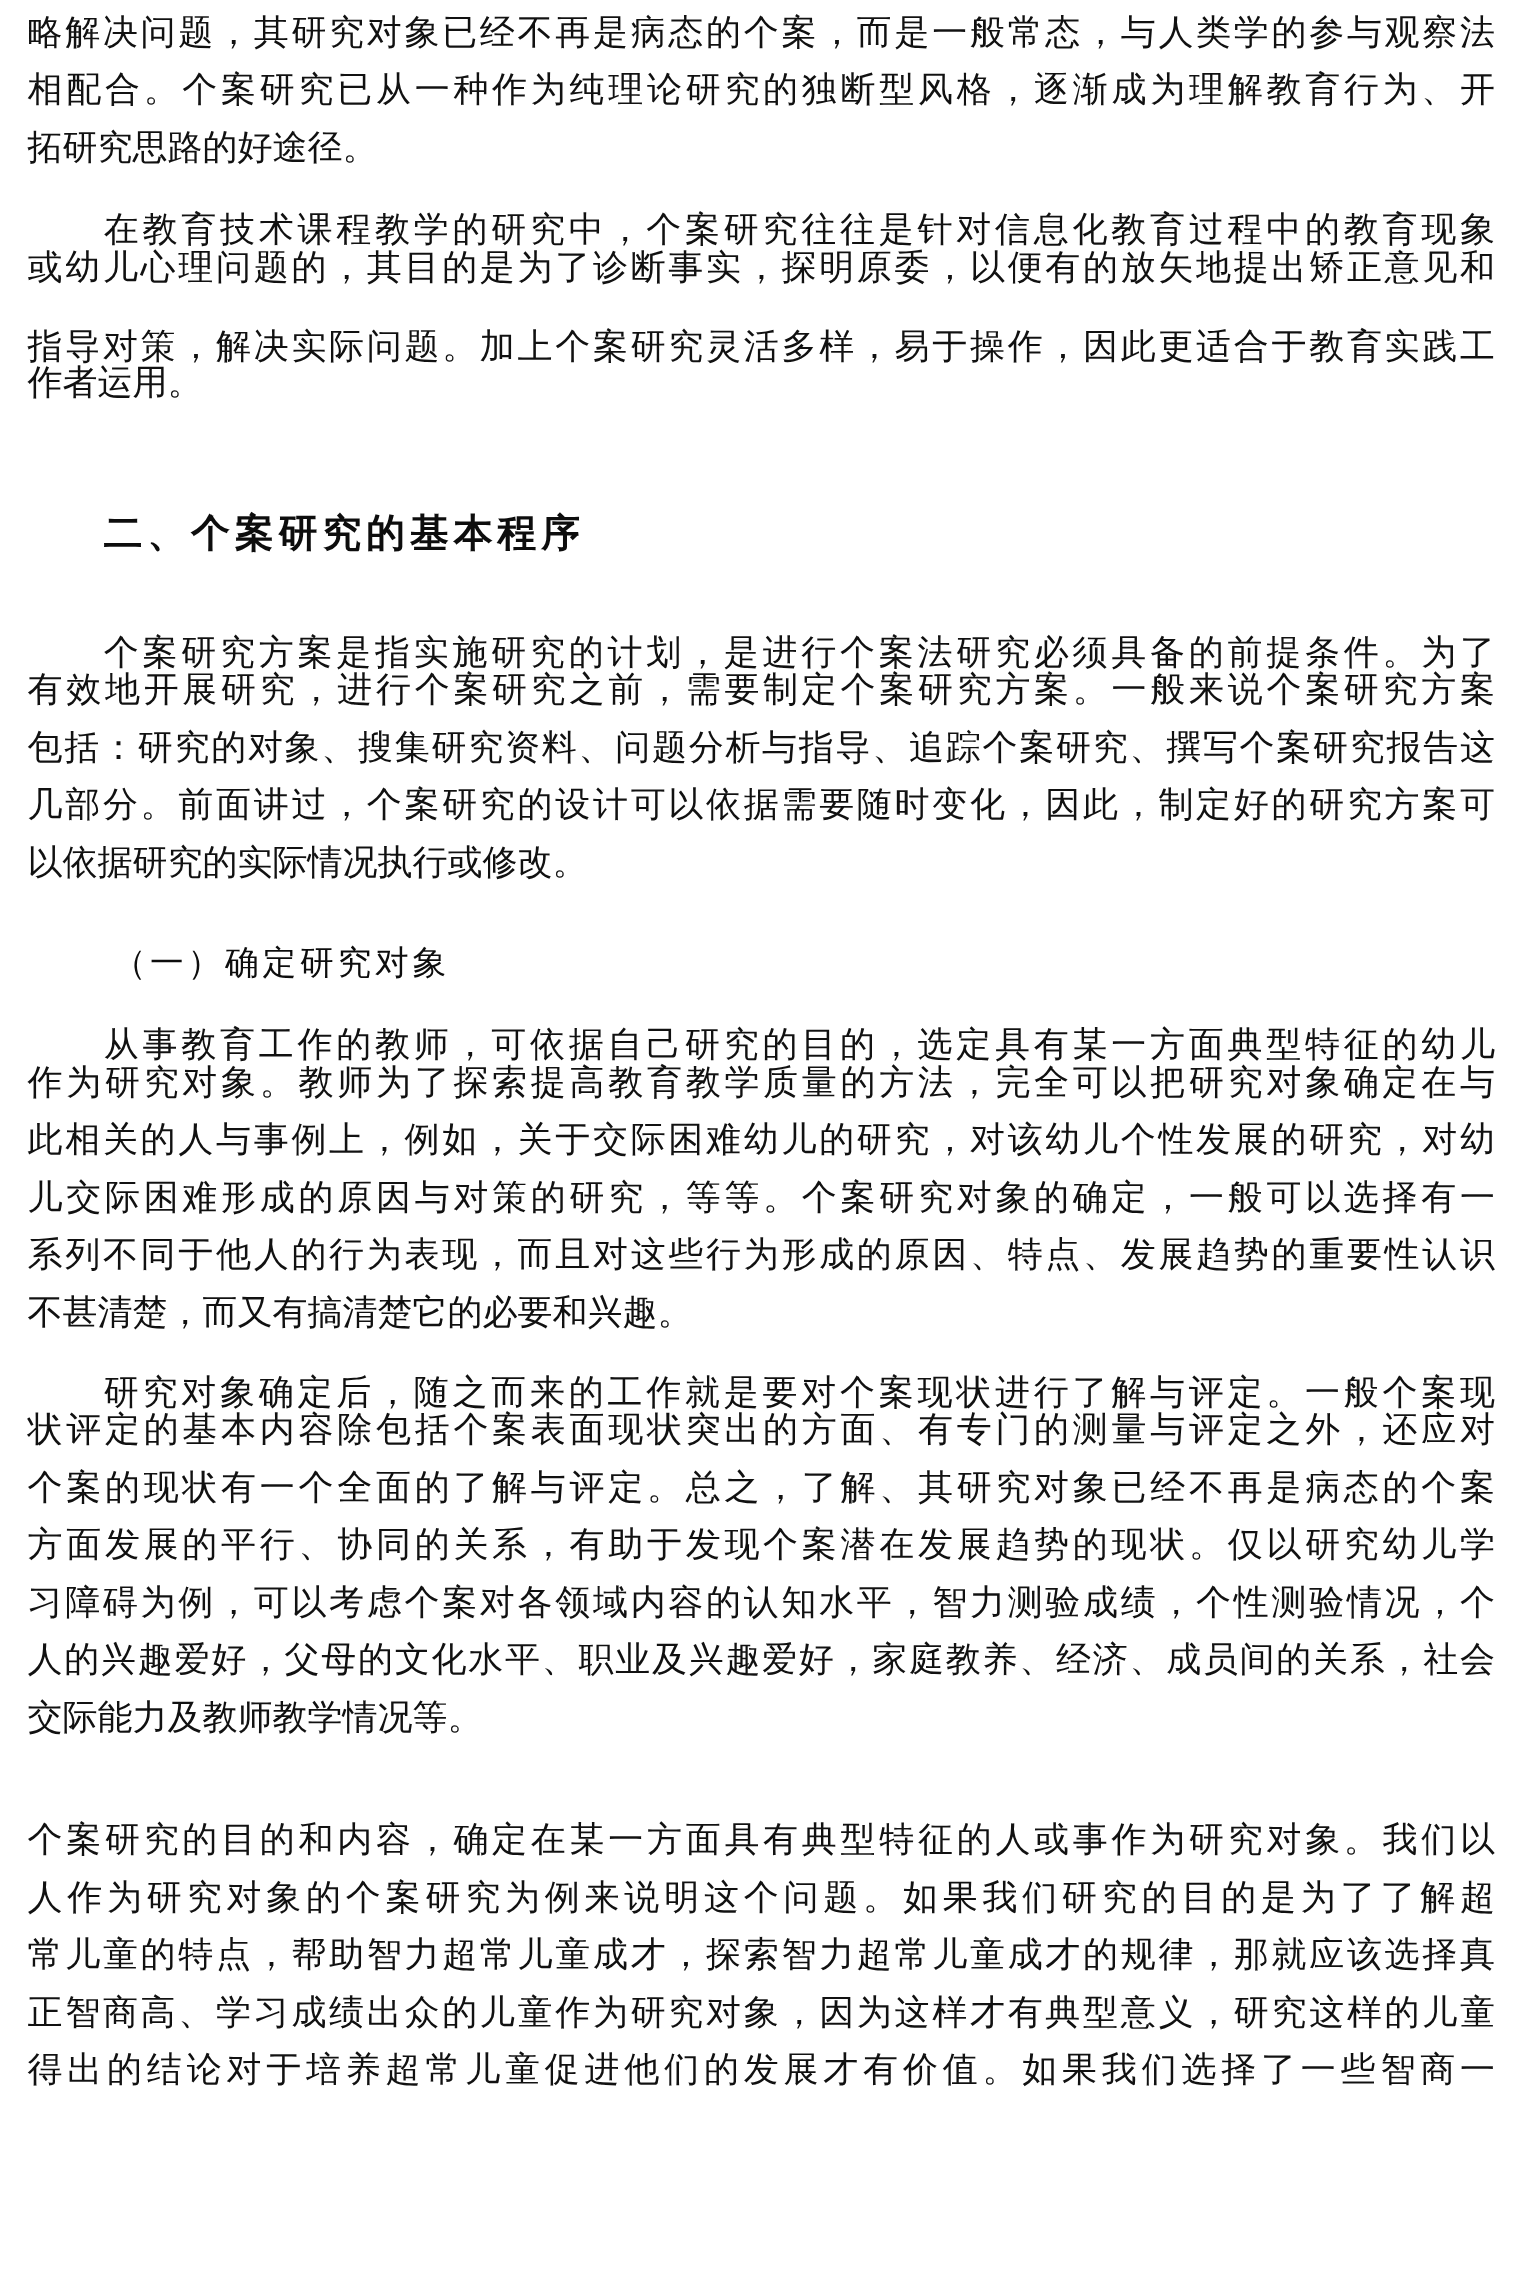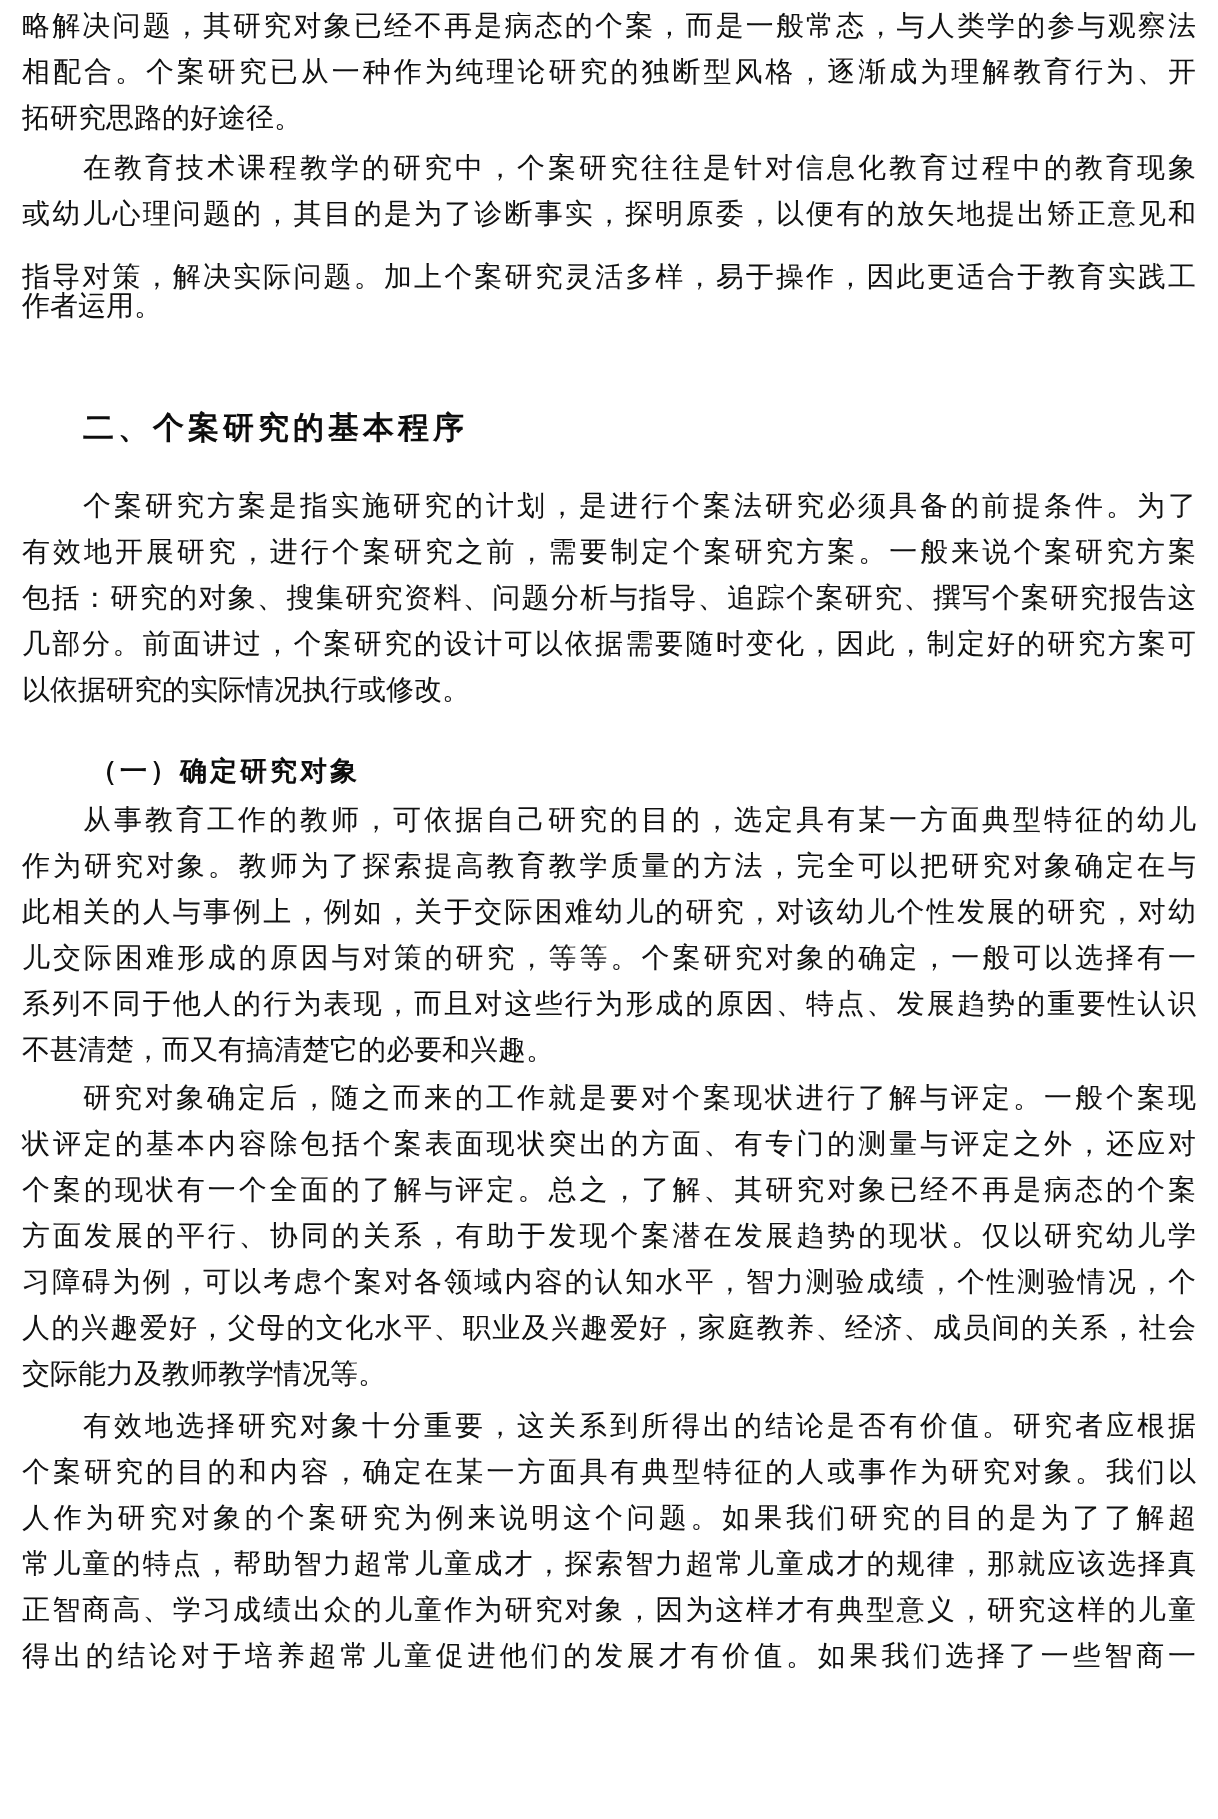--- a/index.html
+++ b/index.html
@@ -34,40 +34,41 @@
       text-align-last: justify;
       letter-spacing: 0;
       transform-origin: left center;
     }
     .line.last {
       text-align-last: left;
     }
     .line.indent {
       left: 83px;
       width: 1113px;
+      margin-top: 16px;
     }
     .heading {
       position: absolute;
       left: 83px;
       top: 406px;
       font-family: "DejaVu Sans", "Liberation Sans", sans-serif;
       font-weight: bold;
       font-size: 31px;
       line-height: 42px;
       letter-spacing: 4px;
       white-space: nowrap;
       color: #0d0d0d;
       text-align: center;
     }
     .subheading {
       position: absolute;
       left: 90px;
       top: 752px;
       font-family: "DejaVu Sans", "Liberation Sans", sans-serif;
-      font-weight: bold;
+      font-weight: normal;
       font-size: 27px;
       line-height: 38px;
       letter-spacing: 3px;
       white-space: nowrap;
       color: #0d0d0d;
     }
   </style>
 </head>
 <body>
 
@@ -100,20 +101,19 @@
   <div class="line last" style="top:1030px">不甚清楚，而又有搞清楚它的必要和兴趣。</div>
 
   <div class="line indent" style="top:1078px">研究对象确定后，随之而来的工作就是要对个案现状进行了解与评定。一般个案现</div>
   <div class="line" style="top:1124px">状评定的基本内容除包括个案表面现状突出的方面、有专门的测量与评定之外，还应对</div>
   <div class="line" style="top:1170px">个案的现状有一个全面的了解与评定。总之，了解、其研究对象已经不再是病态的个案</div>
   <div class="line" style="top:1216px">方面发展的平行、协同的关系，有助于发现个案潜在发展趋势的现状。仅以研究幼儿学</div>
   <div class="line" style="top:1262px">习障碍为例，可以考虑个案对各领域内容的认知水平，智力测验成绩，个性测验情况，个</div>
   <div class="line" style="top:1308px">人的兴趣爱好，父母的文化水平、职业及兴趣爱好，家庭教养、经济、成员间的关系，社会</div>
   <div class="line last" style="top:1354px">交际能力及教师教学情况等。</div>
 
-  <div class="line indent" style="top:1406px">有效地选择研究对象十分重要，这关系到所得出的结论是否有价值。研究者应根据</div>
   <div class="line" style="top:1452px">个案研究的目的和内容，确定在某一方面具有典型特征的人或事作为研究对象。我们以</div>
   <div class="line" style="top:1498px">人作为研究对象的个案研究为例来说明这个问题。如果我们研究的目的是为了了解超</div>
   <div class="line" style="top:1544px">常儿童的特点，帮助智力超常儿童成才，探索智力超常儿童成才的规律，那就应该选择真</div>
   <div class="line" style="top:1590px">正智商高、学习成绩出众的儿童作为研究对象，因为这样才有典型意义，研究这样的儿童</div>
   <div class="line" style="top:1636px">得出的结论对于培养超常儿童促进他们的发展才有价值。如果我们选择了一些智商一</div>
 
 </div>
 
 </body></html>

